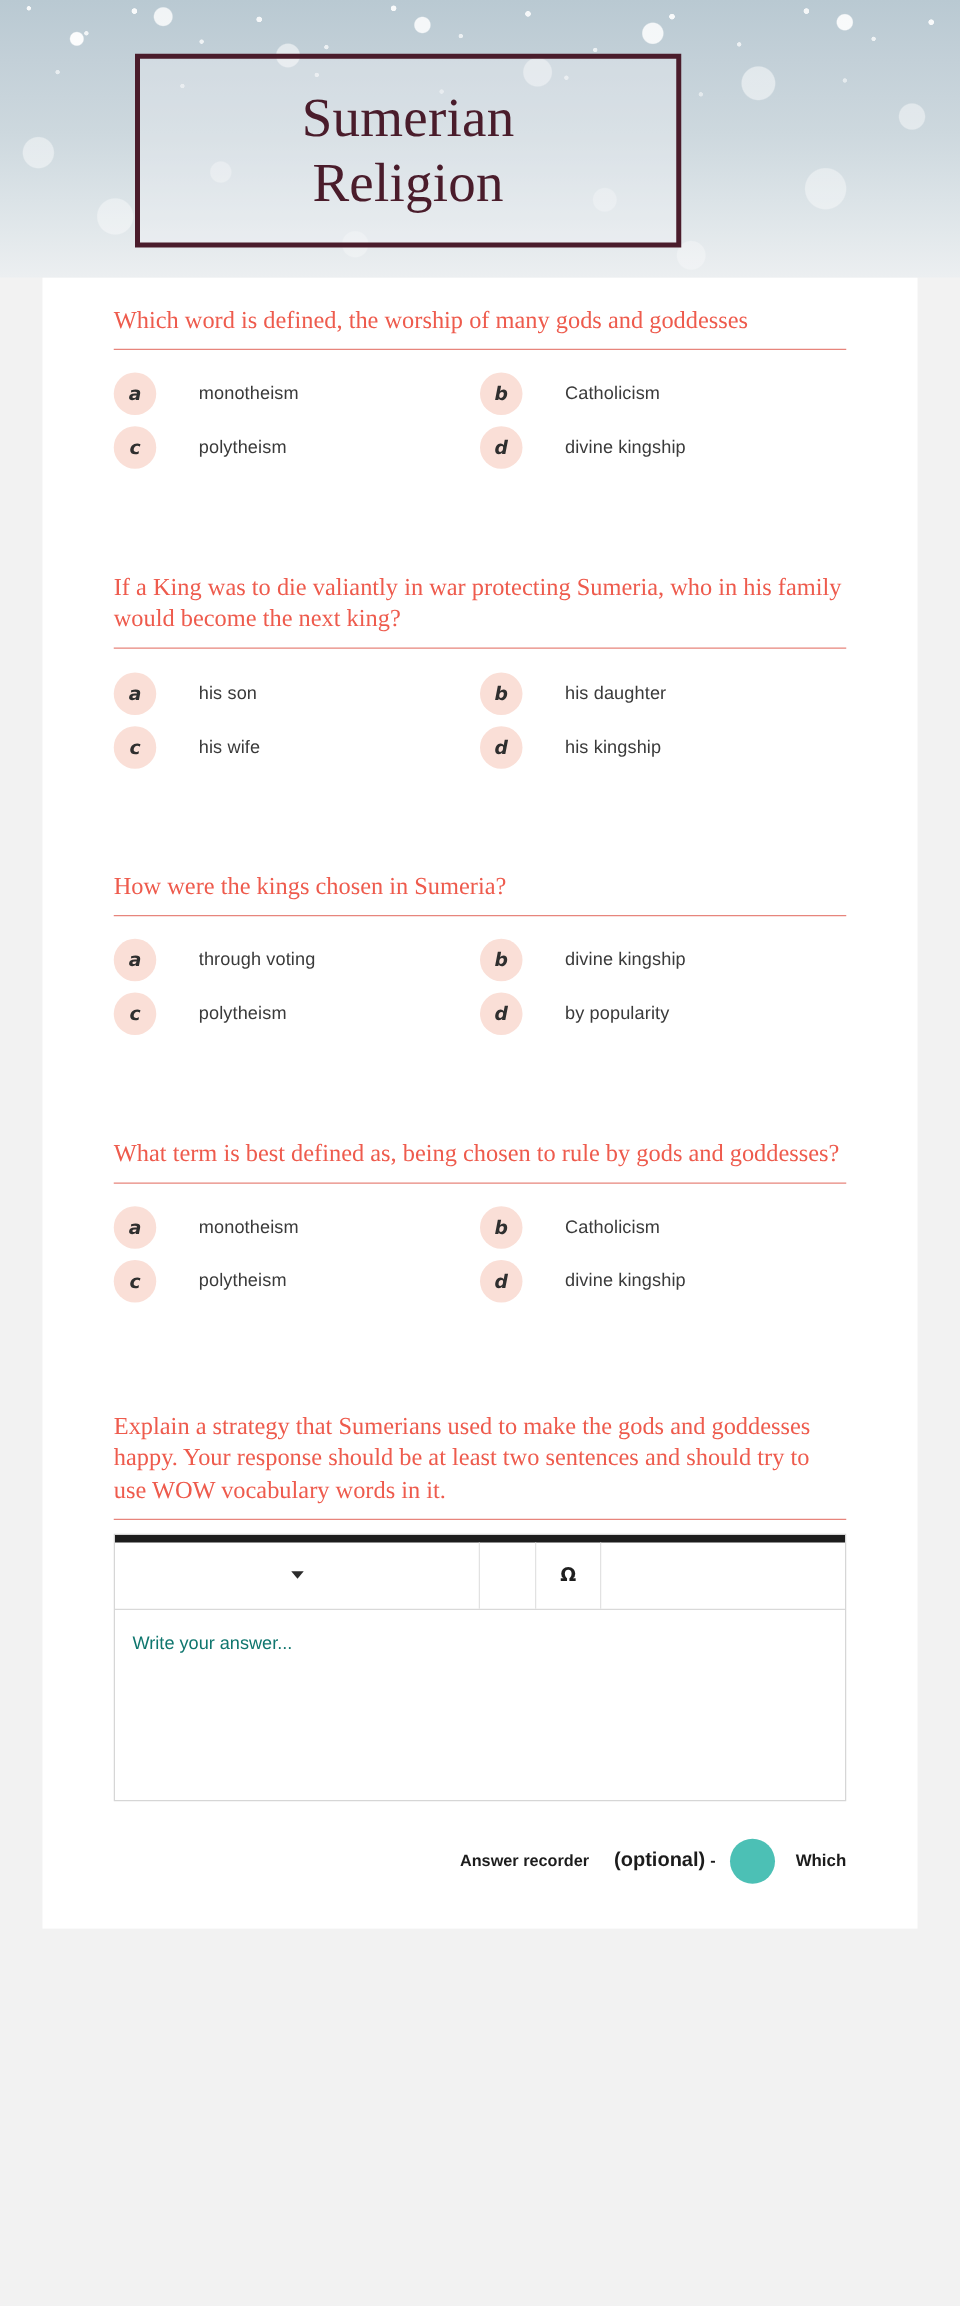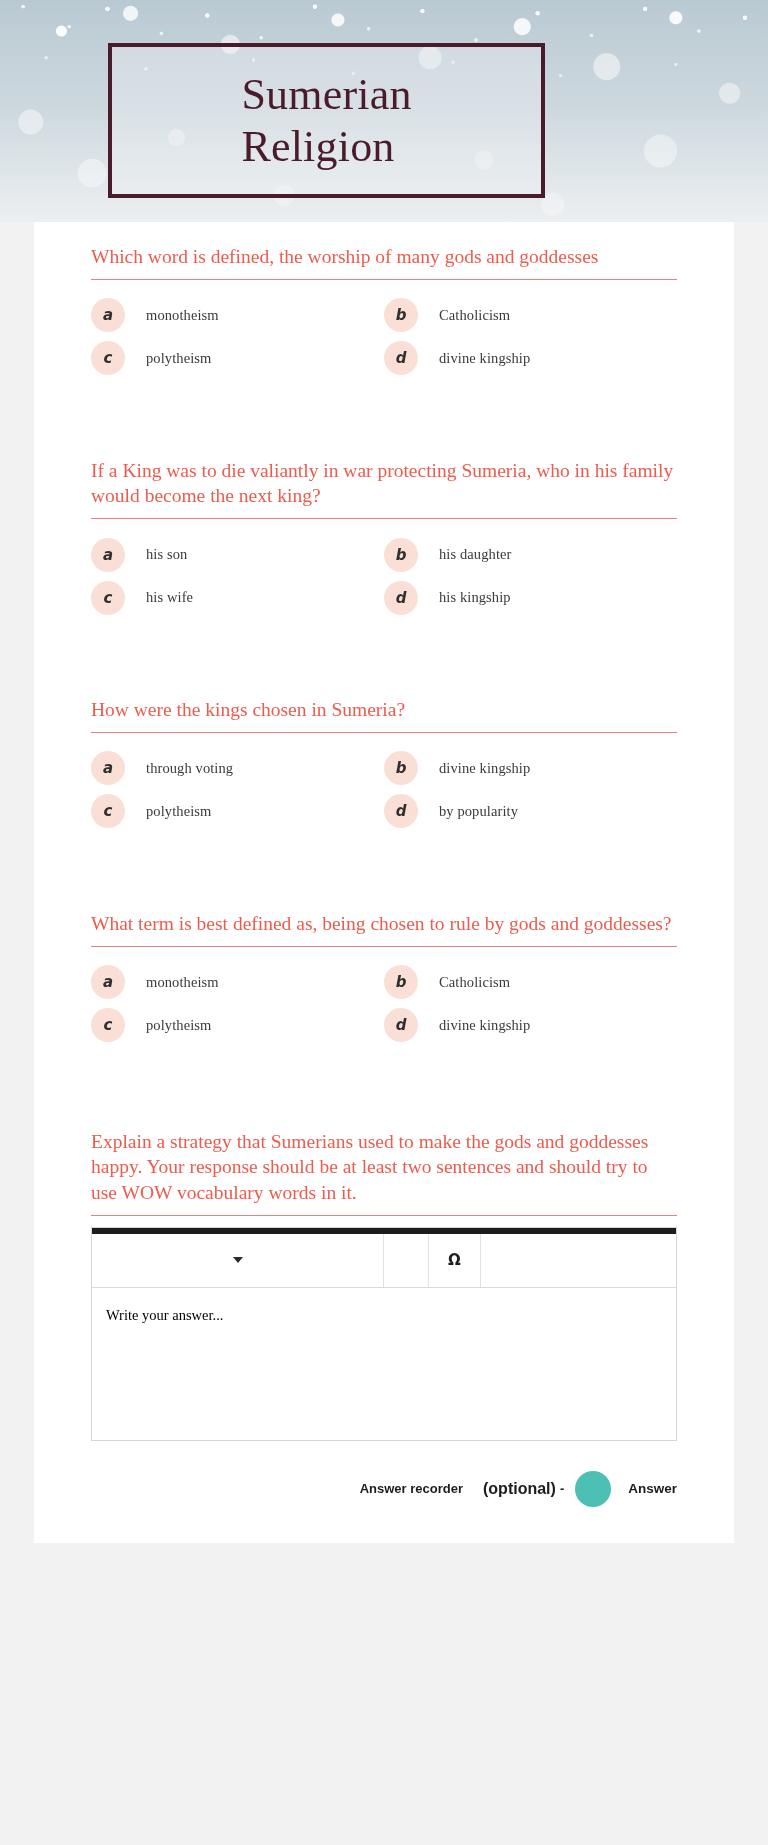--- a/index.html
+++ b/index.html
@@ -83,21 +83,21 @@
     display: flex;
     align-items: center;
     justify-content: center;
     z-index: 3;
   }
   .title-text {
     font-family: "Liberation Serif", serif;
     font-size: 44px;
     line-height: 1.18;
     color: #4a1c2b;
-    text-align: left;
+    text-align: center;
     letter-spacing: 0.2px;
     white-space: pre-line;
   }
 
   
   .sheet {
     width: 700px;
     margin: 0 auto;
     background: #ffffff;
     padding: 0 0 36px 0;
@@ -147,22 +147,22 @@
     display: flex;
     align-items: center;
     justify-content: center;
     font-family: "DejaVu Sans", sans-serif;
     font-size: 15px;
     font-style: italic;
     font-weight: 600;
     color: #2f2f2f;
   }
   .option-text {
-    margin-left: 21px;
-    font-family: Liberation Serif, serif;
+    margin-left: 34px;
+    font-family: Liberation Sans, sans-serif;
     font-size: 14.5px;
     color: #3a3a3a;
     letter-spacing: 0.1px;
   }
 
   .gap { height: 30px; }
 
   
   .essay-block { padding-top: 26px; }
 
@@ -204,23 +204,23 @@
     font-size: 15px;
     font-weight: 700;
     color: #1f1f1f;
   }
 
   .editor-area {
     height: 152px;
     padding: 18px 14px;
   }
   .editor-placeholder {
-    font-family: Liberation Serif, serif;
+    font-family: Liberation Sans, sans-serif;
     font-size: 14.5px;
-    color: #000000;
+    color: #0f766e;
   }
 
   
   .recorder-row {
     display: flex;
     align-items: center;
     padding-top: 30px;
     justify-content: flex-end;
   }
   .rec-label {
@@ -398,21 +398,21 @@
           <div class="editor-area">
             <span class="editor-placeholder">Write your answer...</span>
           </div>
         </div>
 
         <div class="recorder-row">
           <span class="rec-label">Answer recorder</span>
           <span class="rec-optional">(optional)</span>
           <span class="rec-dash">-</span>
           <button class="rec-button"></button>
-          <span class="rec-voice">Answer</span>
+          <span class="rec-voice">Which</span>
         </div>
       </div>
 
     </div>
   </div>
 
   <div class="bottom-pad"></div>
 </div>
 
 </body></html>

